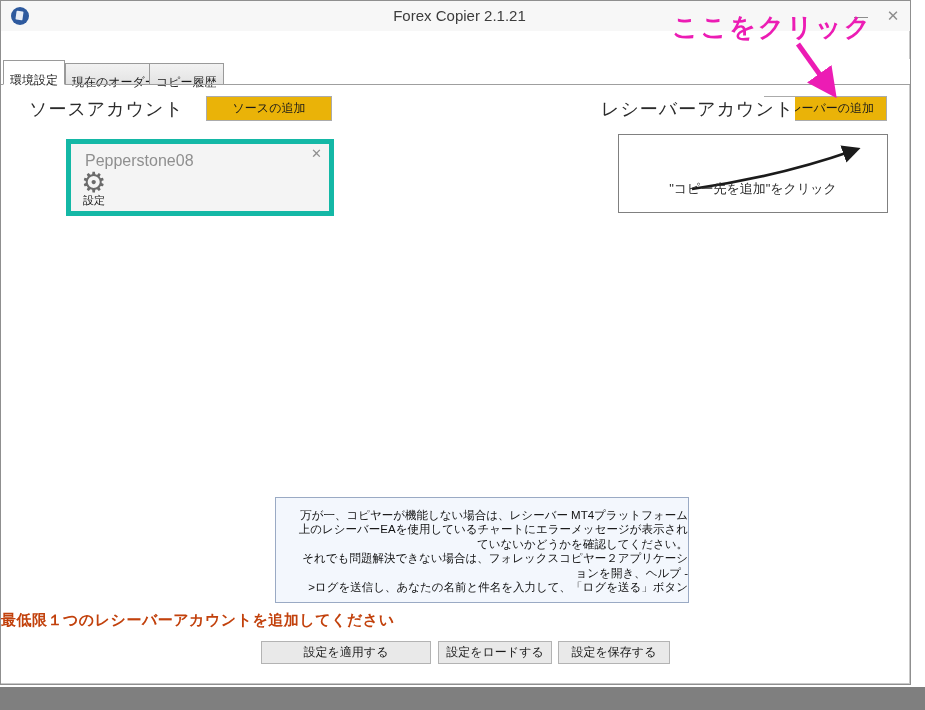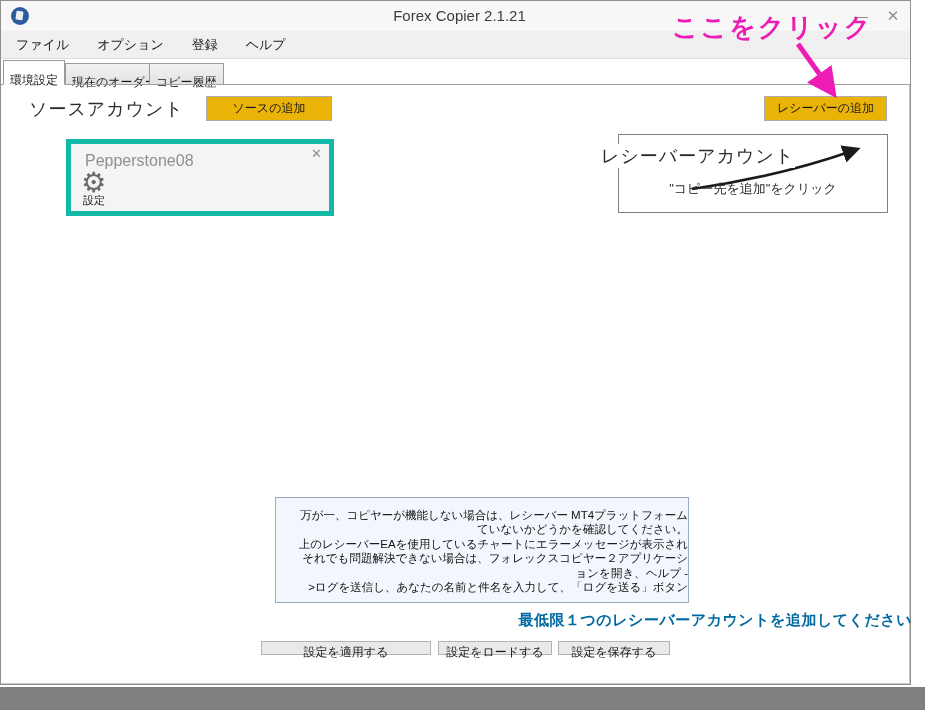--- a/index.html
+++ b/index.html
@@ -38,21 +38,21 @@
   .tab { position:absolute; bottom:0; font-size:12px; color:#1a1a1a; text-align:center;
     border:1px solid #9a9a9a; background:linear-gradient(#f2f2f2,#e3e3e3); height:22px; line-height:21px; padding:8px 6px; }
   .tab.active { background:#ffffff; border-bottom:1px solid #ffffff; height:25px; line-height:23px; z-index:2; }
   .tab-0 { left:2px; }
   .tab-1 { left:64px; }
   .tab-2 { left:148px; }
 
   
   .heading { position:absolute; font-size:18px; color:#2b2b2b; letter-spacing:1px; }
   .src-heading { left:28px; top:96px;text-align:center; }
-  .rcv-heading { left:600px; top:96px; background:#ffffff; z-index:3; padding-right:1px;margin-top:47px; }
+  .rcv-heading { left:600px; top:96px; background:#ffffff; z-index:3; padding-right:1px; }
 
   .push-btn { position:absolute; background:#eab308; border:1px solid #ababab;
     font-size:12px; color:#1a1a1a; text-align:center; font-family:inherit; }
   .src-add { left:205px; top:95px; width:126px; height:25px; line-height:23px; }
   .rcv-add { left:763px; top:95px; width:123px; height:25px; line-height:23px; z-index:1; }
 
   .source-card { position:absolute; left:65px; top:138px; width:268px; height:77px;
     background:#f4f4f4; border:5px solid #14b8a6; }
   .account-name { position:absolute; left:14px; top:8px; font-size:16px; color:#8f8f8f; }
   .card-close { position:absolute; right:7px; top:2px; font-size:13px; color:#8f8f8f; cursor:default; }
@@ -64,24 +64,24 @@
     background:#ffffff; border:1px solid #808080; }
   .receiver-hint { position:absolute; left:0; bottom:14px; width:100%; text-align:center;
     font-size:13px; color:#2b2b2b; }
   .hand-arrow { position:absolute; left:55px; top:6px; }
 
   .info-box { position:absolute; left:258px; top:496px; width:414px; height:106px;
     background:#f3f7fd; border:1px solid #9aaac4; padding-top:10px;
     font-size:11.5px; color:#101010; text-align:right;margin-left:16px; }
   .info-line { line-height:14.4px; white-space:nowrap; }
 
-  .warning { position:absolute; left:0; top:610px; width:911px; text-align:right;
-    font-size:15px; font-weight:bold; color:#0369a1; letter-spacing:0.5px; }
+  .warning { position:absolute; left:0; top:610px; width:911px; text-align:left;
+    font-size:15px; font-weight:bold; color:#c2410c; letter-spacing:0.5px; }
 
-  .footer-btn { position:absolute; top:640px; height:14px; background:#e9e9e9;
+  .footer-btn { position:absolute; top:640px; height:23px; background:#e9e9e9;
     border:1px solid #b3b3b3; font-size:12px; color:#1a1a1a; text-align:center;
     line-height:21px; font-family:inherit; }
   .fbtn-0 { left:260px; width:170px; }
   .fbtn-1 { left:437px; width:114px; }
   .fbtn-2 { left:557px; width:112px; }
 
   
   .annot-text { position:absolute; left:672px; top:10px; font-size:26px; font-weight:bold;
     color:#ec1cb4; z-index:10; letter-spacing:2px; }
   .annot-arrow { position:absolute; left:788px; top:40px; z-index:10; pointer-events:none; }
@@ -93,26 +93,20 @@
 
   <div class="window">
 
     <div class="titlebar">
       <div class="app-icon"></div>
       <div class="title-text">Forex Copier 2.1.21</div>
       <div class="win-btn btn-min">—</div>
       <div class="win-btn btn-close">✕</div>
     </div>
 
-    <div class="menubar">
-      <div class="menu-item">ファイル</div>
-      <div class="menu-item">オプション</div>
-      <div class="menu-item">登録</div>
-      <div class="menu-item">ヘルプ</div>
-    </div>
 
     <div class="tabstrip">
       <div class="tab tab-0 active">環境設定</div>
       <div class="tab tab-1">現在のオーダー</div>
       <div class="tab tab-2">コピー履歴</div>
     </div>
 
     <div class="heading src-heading">ソースアカウント</div>
     <button class="push-btn src-add">ソースの追加</button>
 
@@ -133,22 +127,22 @@
             <path d="M0,0 L7,3.5 L0,7 z" fill="#1b1b1b"></path>
           </marker>
         </defs>
         <path d="M18,48 C 60,42 115,32 178,10" fill="none" stroke="#1b1b1b" stroke-width="2.6" marker-end="url(#bk)"></path>
       </svg>
       <div class="receiver-hint">"コピー先を追加"をクリック</div>
     </div>
 
     <div class="info-box">
       <div class="info-line">万が一、コピヤーが機能しない場合は、レシーバー MT4プラットフォーム</div>
+      <div class="info-line">上のレシーバーEAを使用しているチャートにエラーメッセージが表示され</div>
       <div class="info-line">ていないかどうかを確認してください。</div>
-      <div class="info-line">上のレシーバーEAを使用しているチャートにエラーメッセージが表示され</div>
       <div class="info-line">それでも問題解決できない場合は、フォレックスコピヤー２アプリケーシ</div>
       <div class="info-line">ョンを開き、ヘルプ -</div>
       <div class="info-line">&gt;ログを送信し、あなたの名前と件名を入力して、「ログを送る」ボタン</div>
     </div>
 
     <div class="warning">最低限１つのレシーバーアカウントを追加してください</div>
 
     <button class="footer-btn fbtn-0">設定を適用する</button>
     <button class="footer-btn fbtn-1">設定をロードする</button>
     <button class="footer-btn fbtn-2">設定を保存する</button>

